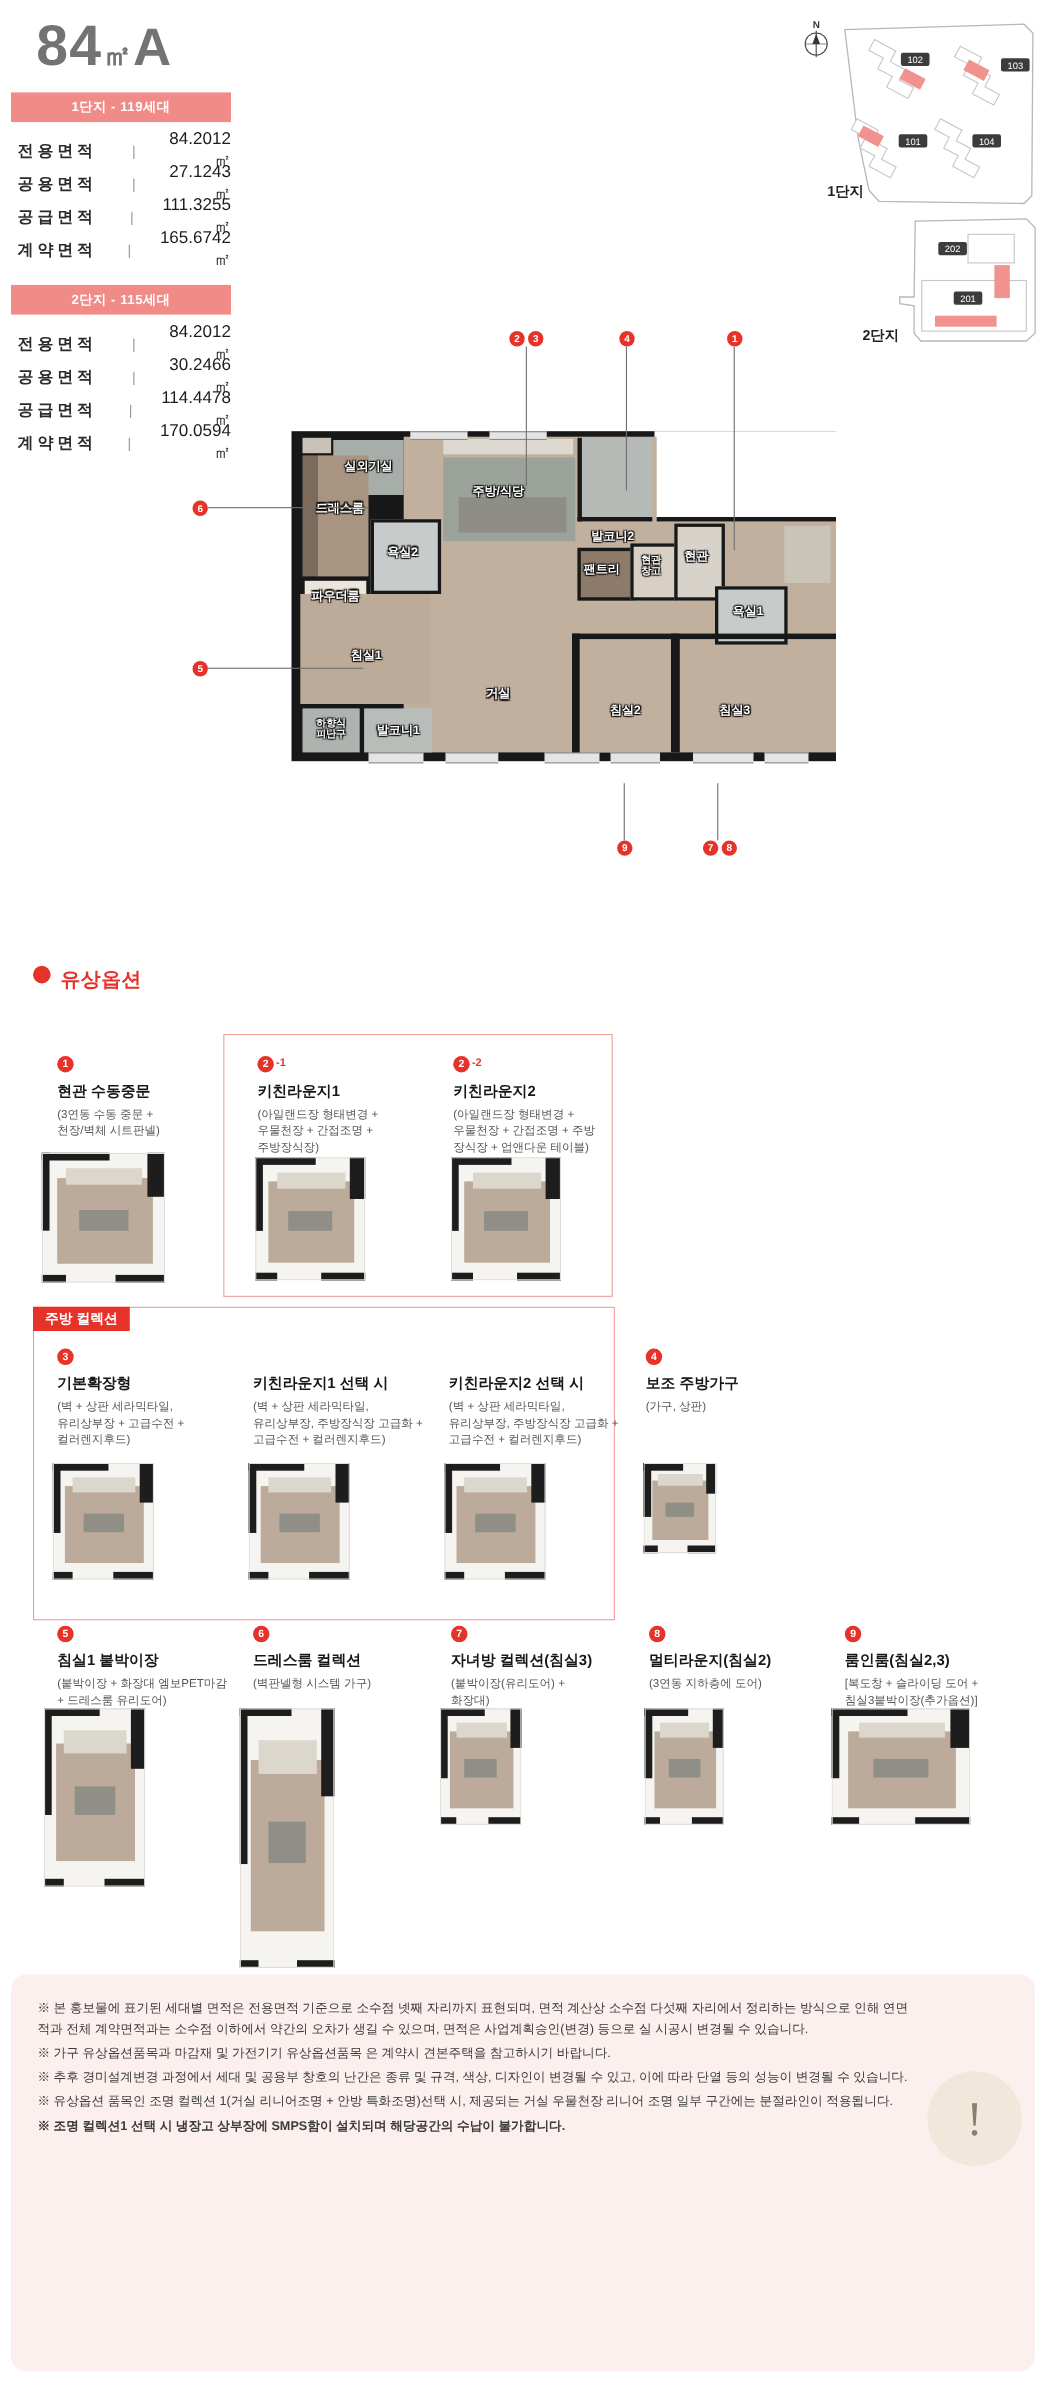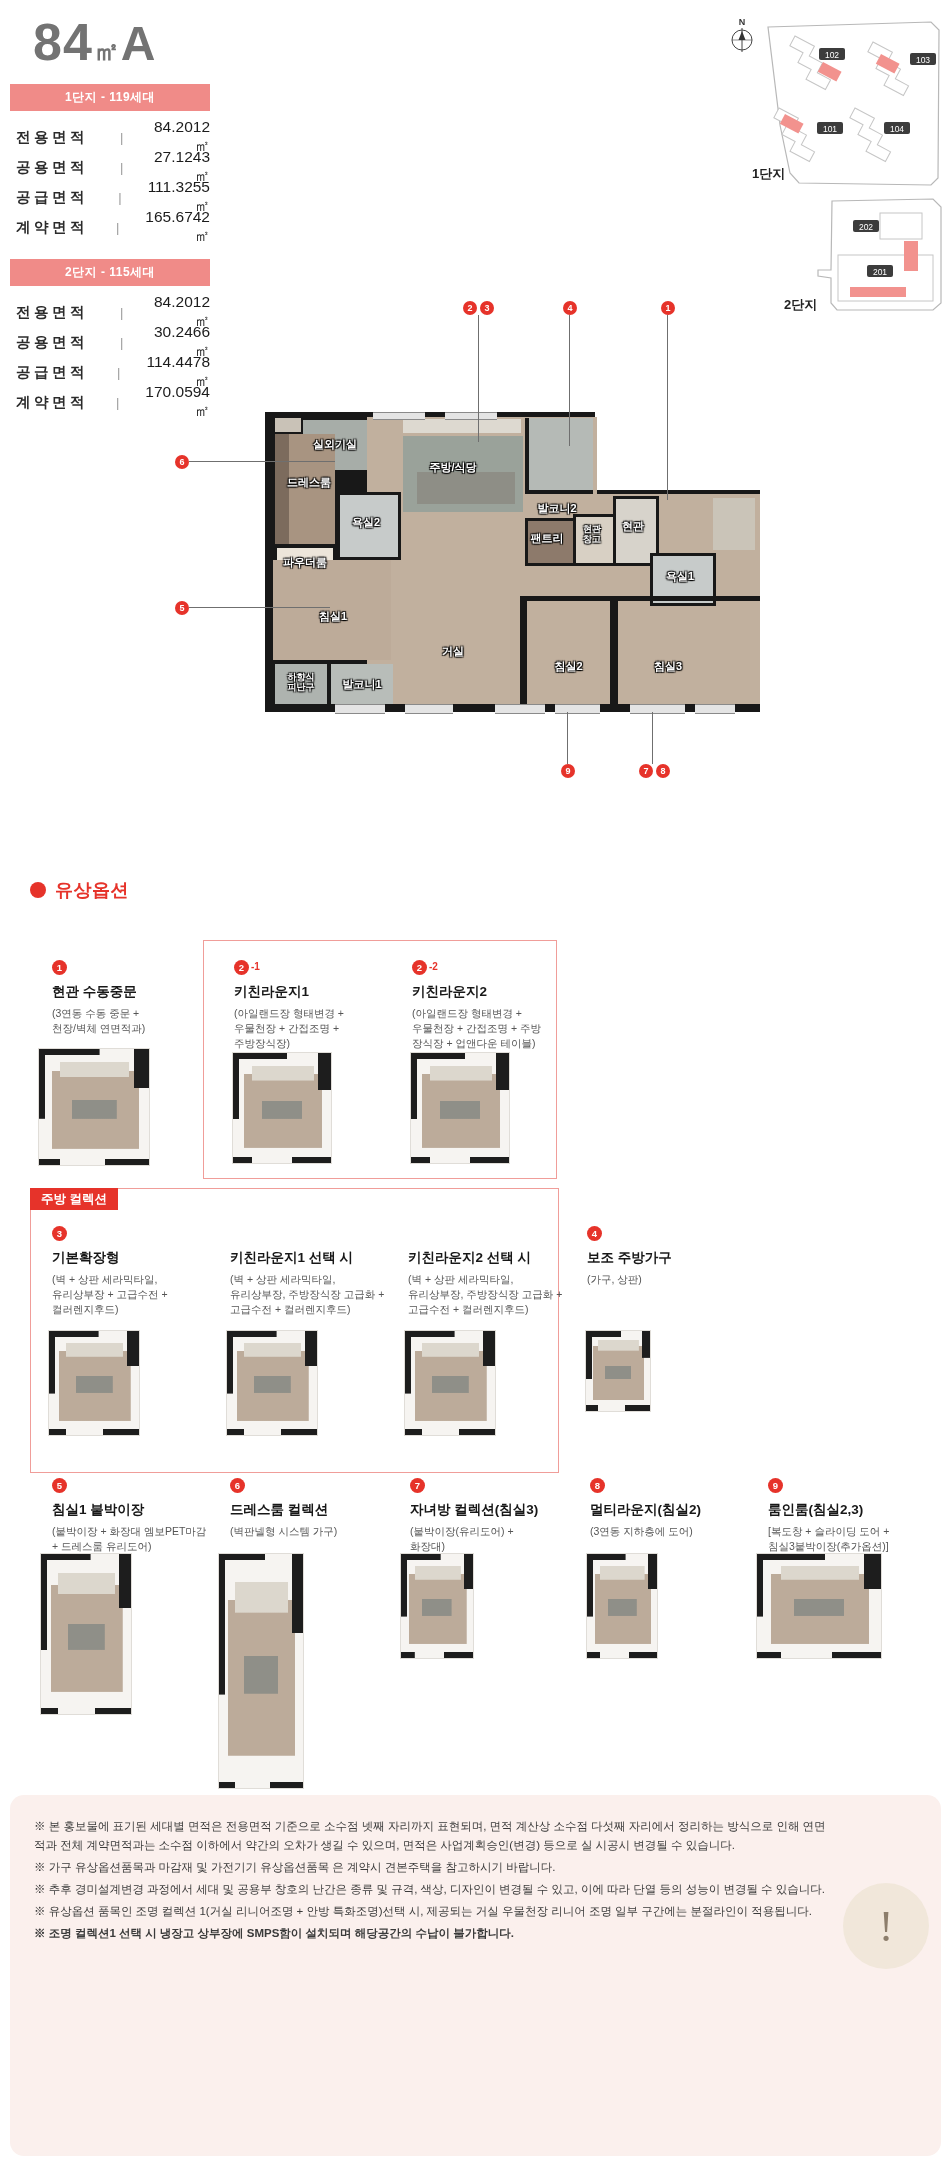--- a/index.html
+++ b/index.html
@@ -17,37 +17,37 @@
   .arow{display:flex;align-items:center;height:30px;gap:24px;}
   .arow .lab{width:78px;font-size:14.5px;font-weight:bold;color:#2b2b2b;letter-spacing:3.5px;white-space:nowrap;}
   .arow .dv{color:#9a9a9a;font-size:13px;margin:0 2px;}
   .arow .val{flex:1;text-align:right;font-size:15.5px;color:#1c1c1c;}
 
   
   .svgbox{position:absolute;}
   .svgbox text{font-family:"Liberation Sans",sans-serif;}
 
   
-  .plan{position:absolute;left:265px;top:412px;width:495px;height:300px;background:#181818;}
+  .plan{position:absolute;left:265px;top:392px;width:495px;height:300px;background:#181818;}
   .rm{position:absolute;}
   .rlabel{position:absolute;color:#fff;font-size:11px;font-weight:bold;line-height:1.15;text-align:center;
           white-space:pre-line;z-index:3;
           text-shadow:-1px -1px 1px rgba(0,0,0,.9),1px -1px 1px rgba(0,0,0,.9),
                       -1px 1px 1px rgba(0,0,0,.9),1px 1px 1px rgba(0,0,0,.9);}
   .rlabel.sm{font-size:9px;}
   .win{position:absolute;background:#e4e4e4;border-top:1px solid #8a8a8a;border-bottom:1px solid #8a8a8a;}
   .wall{position:absolute;background:#181818;z-index:2;}
 
   
   .badge{position:absolute;width:14px;height:14px;border-radius:50%;background:#e6332a;color:#fff;
          font-size:9px;font-weight:bold;display:flex;align-items:center;justify-content:center;z-index:6;}
   .mline{position:absolute;background:#6f6f6f;z-index:5;}
 
   
-  .sec-title{position:absolute;left:30px;top:878px;display:flex;align-items:center;gap:9px;}
+  .sec-title{position:absolute;left:30px;top:878px;display:flex;align-items:flex-start;gap:9px;}
   .sec-dot{width:16px;height:16px;border-radius:50%;background:#e6332a;}
   .sec-txt{color:#e6332a;font-size:18px;font-weight:bold;letter-spacing:.5px;}
 
   .opt-item{position:absolute;width:165px;}
   .opt-badge-row{height:21px;display:flex;align-items:flex-start;}
   .opt-badge{width:15px;height:15px;border-radius:50%;background:#e6332a;color:#fff;font-size:9.5px;
              font-weight:bold;display:flex;align-items:center;justify-content:center;}
   .opt-badge:empty{visibility:hidden;}
   .suffix{color:#e6332a;font-size:10px;font-weight:bold;margin-left:2px;margin-top:1px;}
   .opt-title{font-size:13.5px;font-weight:bold;color:#171717;margin-top:2px;white-space:nowrap;}
@@ -271,21 +271,21 @@
 
   <div class="pink-box" style="left:203px;top:940px;width:352px;height:237px;"></div>
 
   <div class="opt-item" style="left:52px;top:960px;">
     <div class="opt-badge-row">
         <span class="opt-badge">1</span>
         <span class="suffix"></span>
       </div>
     <div class="opt-title">현관 수동중문</div>
     <div class="opt-desc">(3연동 수동 중문 +
-천장/벽체 연면적과)</div>
+천장/벽체 시트판넬)</div>
   </div>
   <div class="thumb" style="left:38px;top:1048px;width:112px;height:118px;"></div>
 
   <div class="opt-item" style="left:234px;top:960px;">
     <div class="opt-badge-row">
         <span class="opt-badge">2</span>
         <span class="suffix">-1</span>
       </div>
     <div class="opt-title">키친라운지1</div>
     <div class="opt-desc">(아일랜드장 형태변경 +

